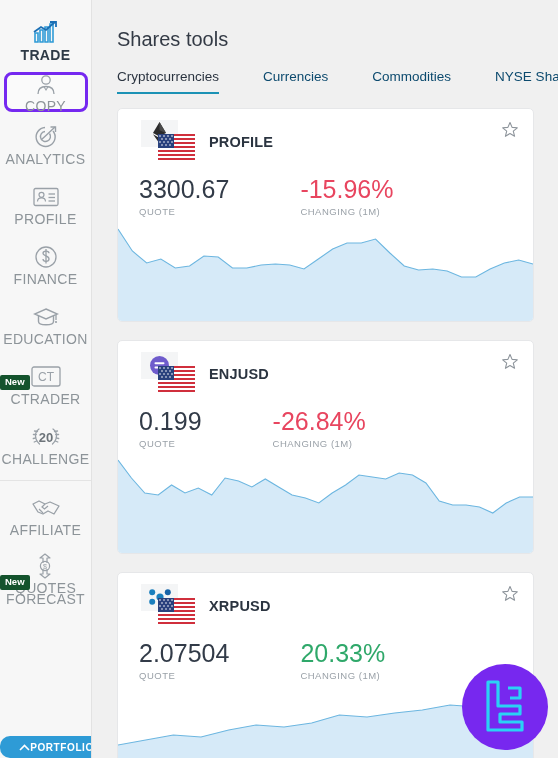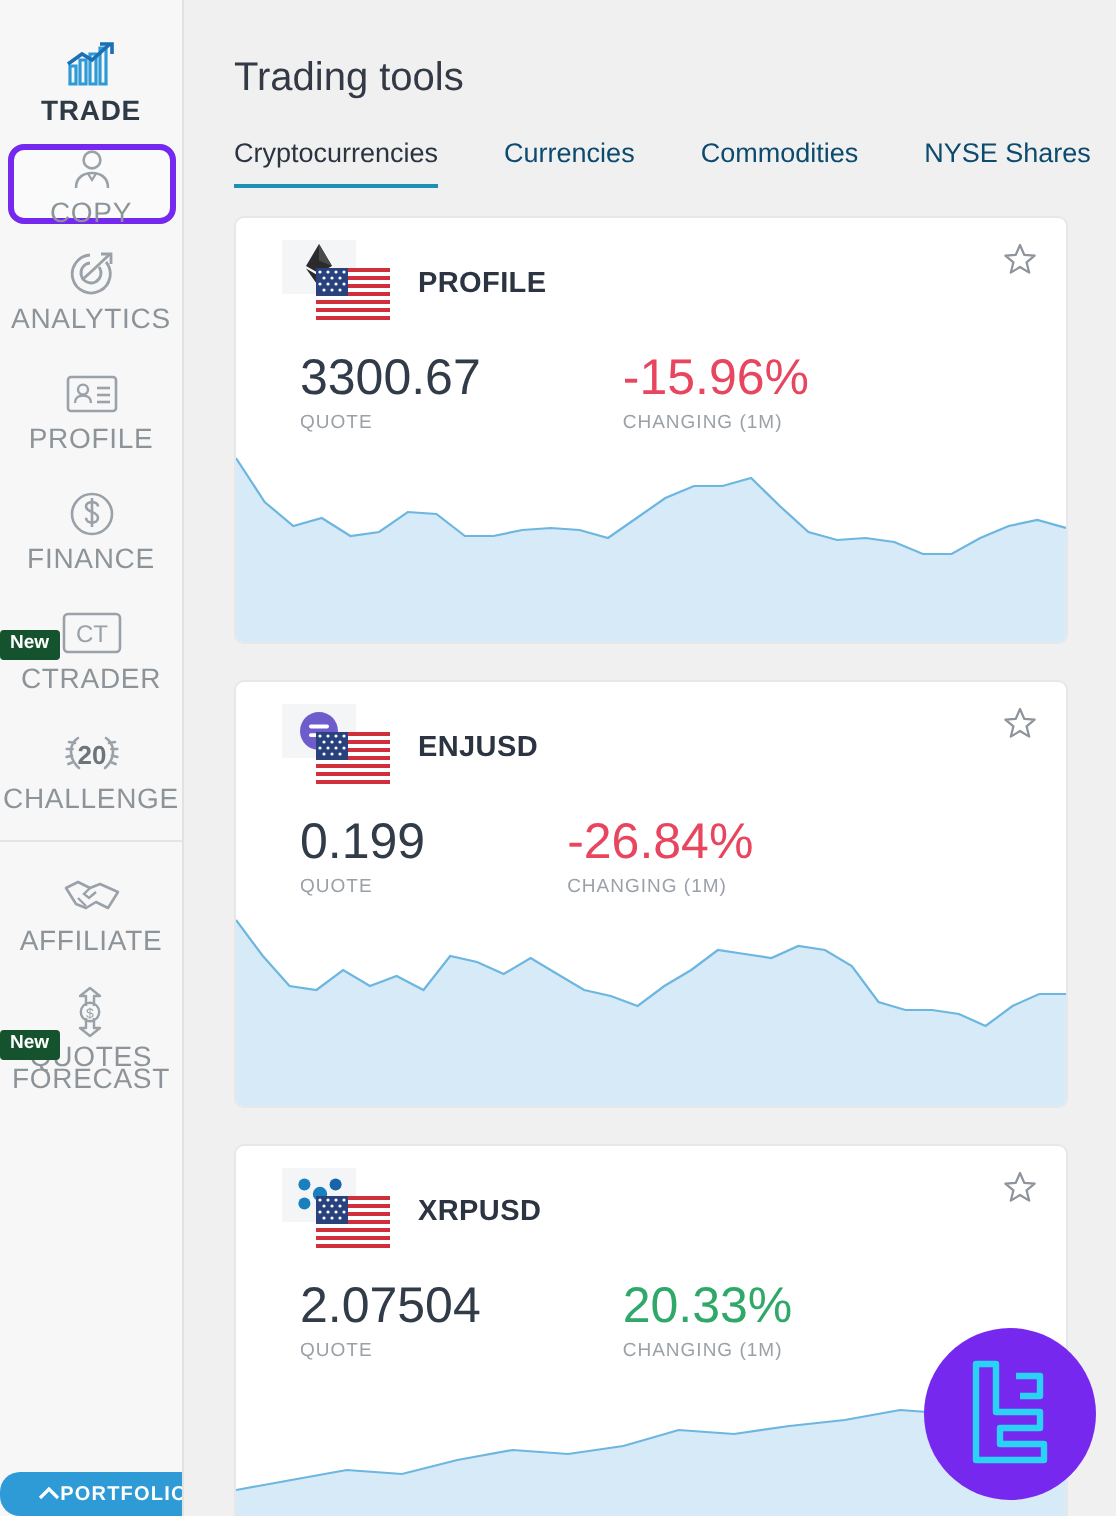--- a/index.html
+++ b/index.html
@@ -119,21 +119,21 @@
   }
   .page-title {
     font-size: 20px;
     color: #333a45;
     padding: 27px 0 0 25px;
     font-weight: normal;
     line-height: 24px;
   }
   .tabs {
     display: flex;
-    gap: 33px;
+    gap: 44px;
     padding: 18px 0 0 25px;
     position: relative;
   }
   .tab {
     font-size: 13.5px;
     color: #0c4a6e;
     padding-bottom: 8px;
     white-space: nowrap;
     cursor: pointer;
     border-bottom: 2px solid transparent;
@@ -203,21 +203,21 @@
   .star {
     position: absolute;
     right: 14px;
     top: 12px;
     width: 18px;
     height: 18px;
     cursor: pointer;
   }
   .card-body {
     display: flex;
-    padding: 18px 0 0 32px;
+    padding: 18px 0 0 21px;
   }
   .metric { }
   .metric.right { margin-left: 71px; }
   .metric-value {
     font-size: 25px;
     color: #323b48;
     line-height: 28px;
     font-weight: normal;
   }
   .metric-value.neg { color: #e8455f; }
@@ -315,20 +315,31 @@
         <span class="ico">
           <svg width="24" height="24" viewBox="0 0 24 24">
             <circle cx="12" cy="12" r="10" fill="none" stroke="#9aa1a8" stroke-width="1.3"></circle>
             <path d="M15 8.3 C15 6.8 13.6 6.1 12 6.1 C10.4 6.1 9 6.8 9 8.3 C9 11.3 15 10.6 15 13.9 C15 15.5 13.6 16.3 12 16.3 C10.4 16.3 9 15.5 9 13.9" fill="none" stroke="#9aa1a8" stroke-width="1.3"></path>
             <line x1="12" y1="4" x2="12" y2="18.5" stroke="#9aa1a8" stroke-width="1.3"></line>
           </svg>
         </span>
         <span class="nav-label">FINANCE</span>
       </div>
 
+      <div class="nav-item">
+        <span class="ico">
+          <svg width="26" height="22" viewBox="0 0 26 22">
+            <path d="M13 3 L24.5 8 L13 13 L1.5 8 Z" fill="none" stroke="#9aa1a8" stroke-width="1.4"></path>
+            <path d="M5.5 10 L5.5 15.5 C5.5 17.5 9 18.8 13 18.8 C17 18.8 20.5 17.5 20.5 15.5 L20.5 10" fill="none" stroke="#9aa1a8" stroke-width="1.4"></path>
+            <line x1="23" y1="8.8" x2="23" y2="14" stroke="#9aa1a8" stroke-width="1.3"></line>
+            <circle cx="23" cy="16" r="1.1" fill="#9aa1a8"></circle>
+          </svg>
+        </span>
+        <span class="nav-label">EDUCATION</span>
+      </div>
 
 
       <div class="nav-item">
         <span class="badge-new">New</span>
         <span class="ico">
           <svg width="30" height="21" viewBox="0 0 30 21">
             <rect x="1" y="1" width="28" height="19" rx="2" fill="none" stroke="#9aa1a8" stroke-width="1.3"></rect>
             <text x="15" y="15" font-family="Liberation Sans, sans-serif" font-size="12" fill="#9aa1a8" text-anchor="middle">CT</text>
           </svg>
         </span>
@@ -379,21 +390,21 @@
         <svg width="11" height="7" viewBox="0 0 11 7">
             <path d="M1 6 L5.5 1.5 L10 6" fill="none" stroke="#ffffff" stroke-width="1.6"></path>
           </svg>
       </span>
       <span>PORTFOLIO</span>
     </div>
   </div>
 
   <div class="main">
 
-    <div class="page-title">Trading tools</div>
+    <div class="page-title">Shares tools</div>
 
     <div class="tabs">
       <div class="tab active">Cryptocurrencies</div>
       <div class="tab">Currencies</div>
       <div class="tab">Commodities</div>
       <div class="tab">NYSE Shares</div>
     </div>
 
     <div class="cards">
 

